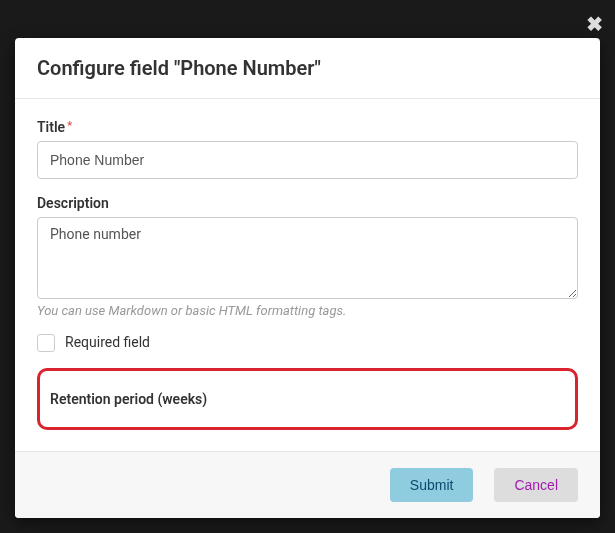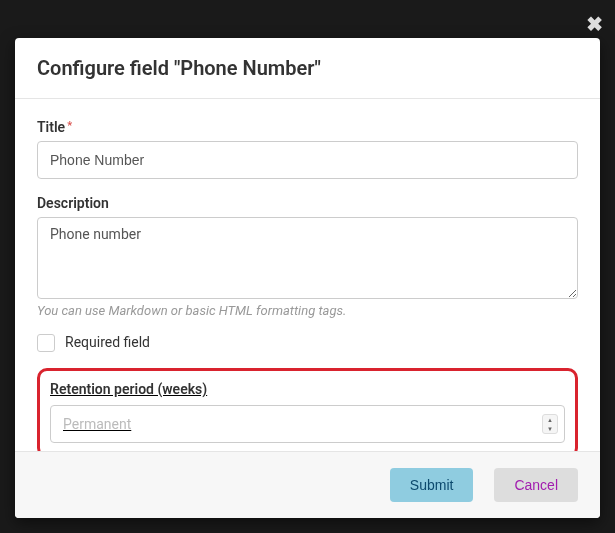--- a/index.html
+++ b/index.html
@@ -100,23 +100,22 @@
       background: #fff;
       cursor: pointer;
     }
     .checkbox-label {
       font-size: 14px;
       color: #333;
     }
     .highlight-box {
       border: 3px solid #d9232e;
       border-radius: 10px;
-      padding: 10px 10px 12px 10px;
+      padding: 20px 10px 12px 10px;
       margin-top: 5px;
-      text-decoration: underline;
     }
     .highlight-box .form-label {
       margin-bottom: 8px;
     }
     .spinner-input {
       width: 100%;
       height: 38px;
       border: 1px solid #ccc;
       border-radius: 4px;
       position: relative;
@@ -207,27 +206,20 @@
 
     <div class="form-group">
       <div class="checkbox-row">
         <div class="checkbox"></div>
         <span class="checkbox-label">Required field</span>
       </div>
     </div>
 
     <div class="highlight-box">
       <label class="form-label">Retention period (weeks)</label>
-      <div class="spinner-input">
-        <span class="spinner-placeholder">Permanent</span>
-        <div class="spinner-btns">
-          <div class="spin-up">▲</div>
-          <div class="spin-down">▼</div>
-        </div>
-      </div>
     </div>
 
   </div>
 
   <div class="modal-footer">
     <button class="btn btn-submit">Submit</button>
     <button class="btn btn-cancel">Cancel</button>
   </div>
 </div>
 

